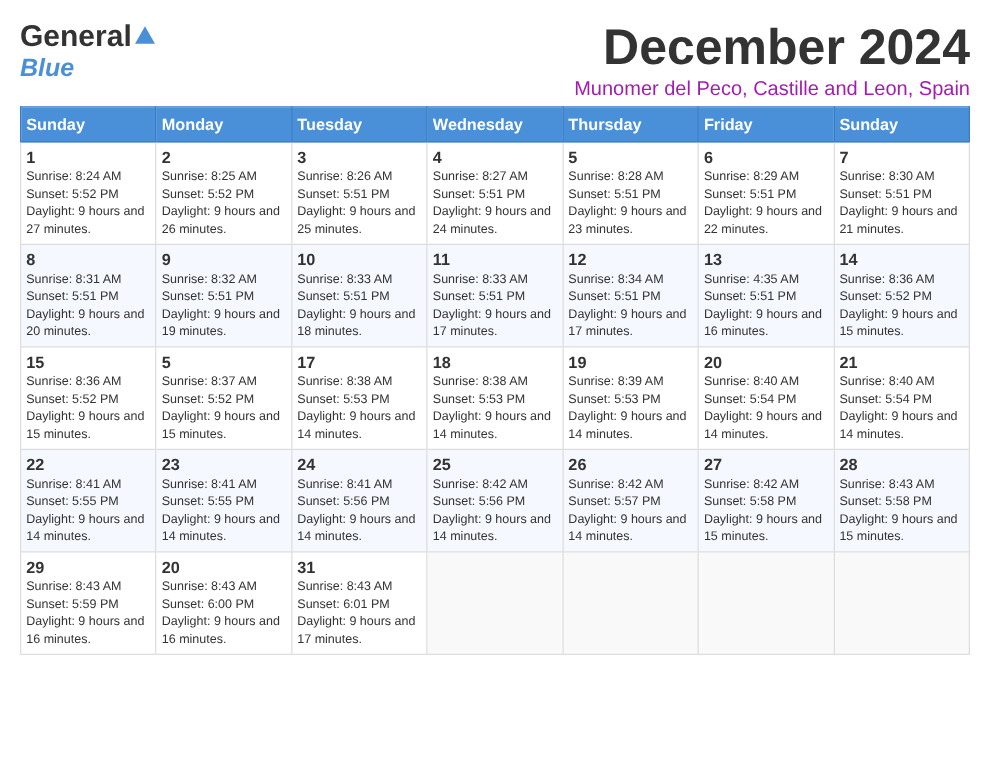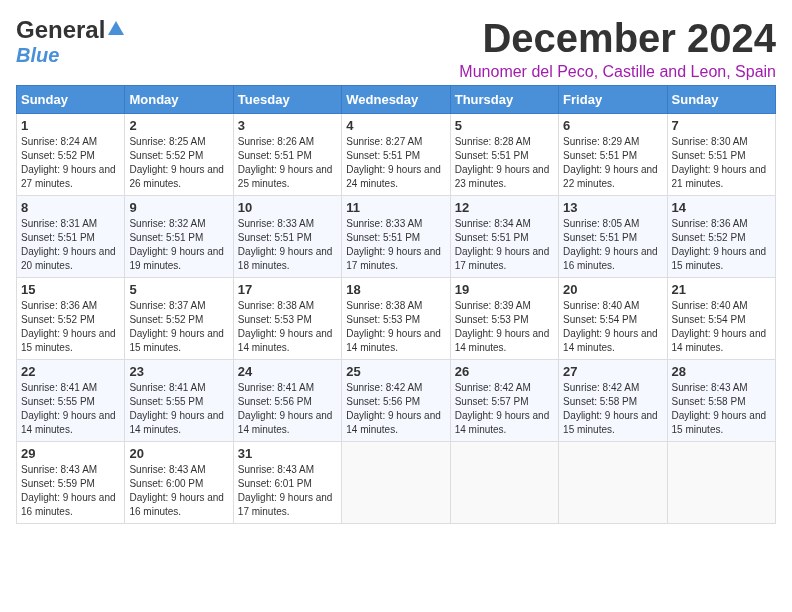--- a/index.html
+++ b/index.html
@@ -218,21 +218,21 @@
           <span class="day-num">12</span>
           <div class="day-info">
             <span>Sunrise: 8:34 AM</span><br>
             <span>Sunset: 5:51 PM</span><br>
             <span>Daylight: 9 hours and 17 minutes.</span>
           </div>
         </td>
         <td>
           <span class="day-num">13</span>
           <div class="day-info">
-            <span>Sunrise: 8:05 AM</span><br>
+            <span>Sunrise: 4:35 AM</span><br>
             <span>Sunset: 5:51 PM</span><br>
             <span>Daylight: 9 hours and 16 minutes.</span>
           </div>
         </td>
         <td>
           <span class="day-num">14</span>
           <div class="day-info">
             <span>Sunrise: 8:36 AM</span><br>
             <span>Sunset: 5:52 PM</span><br>
             <span>Daylight: 9 hours and 15 minutes.</span>

